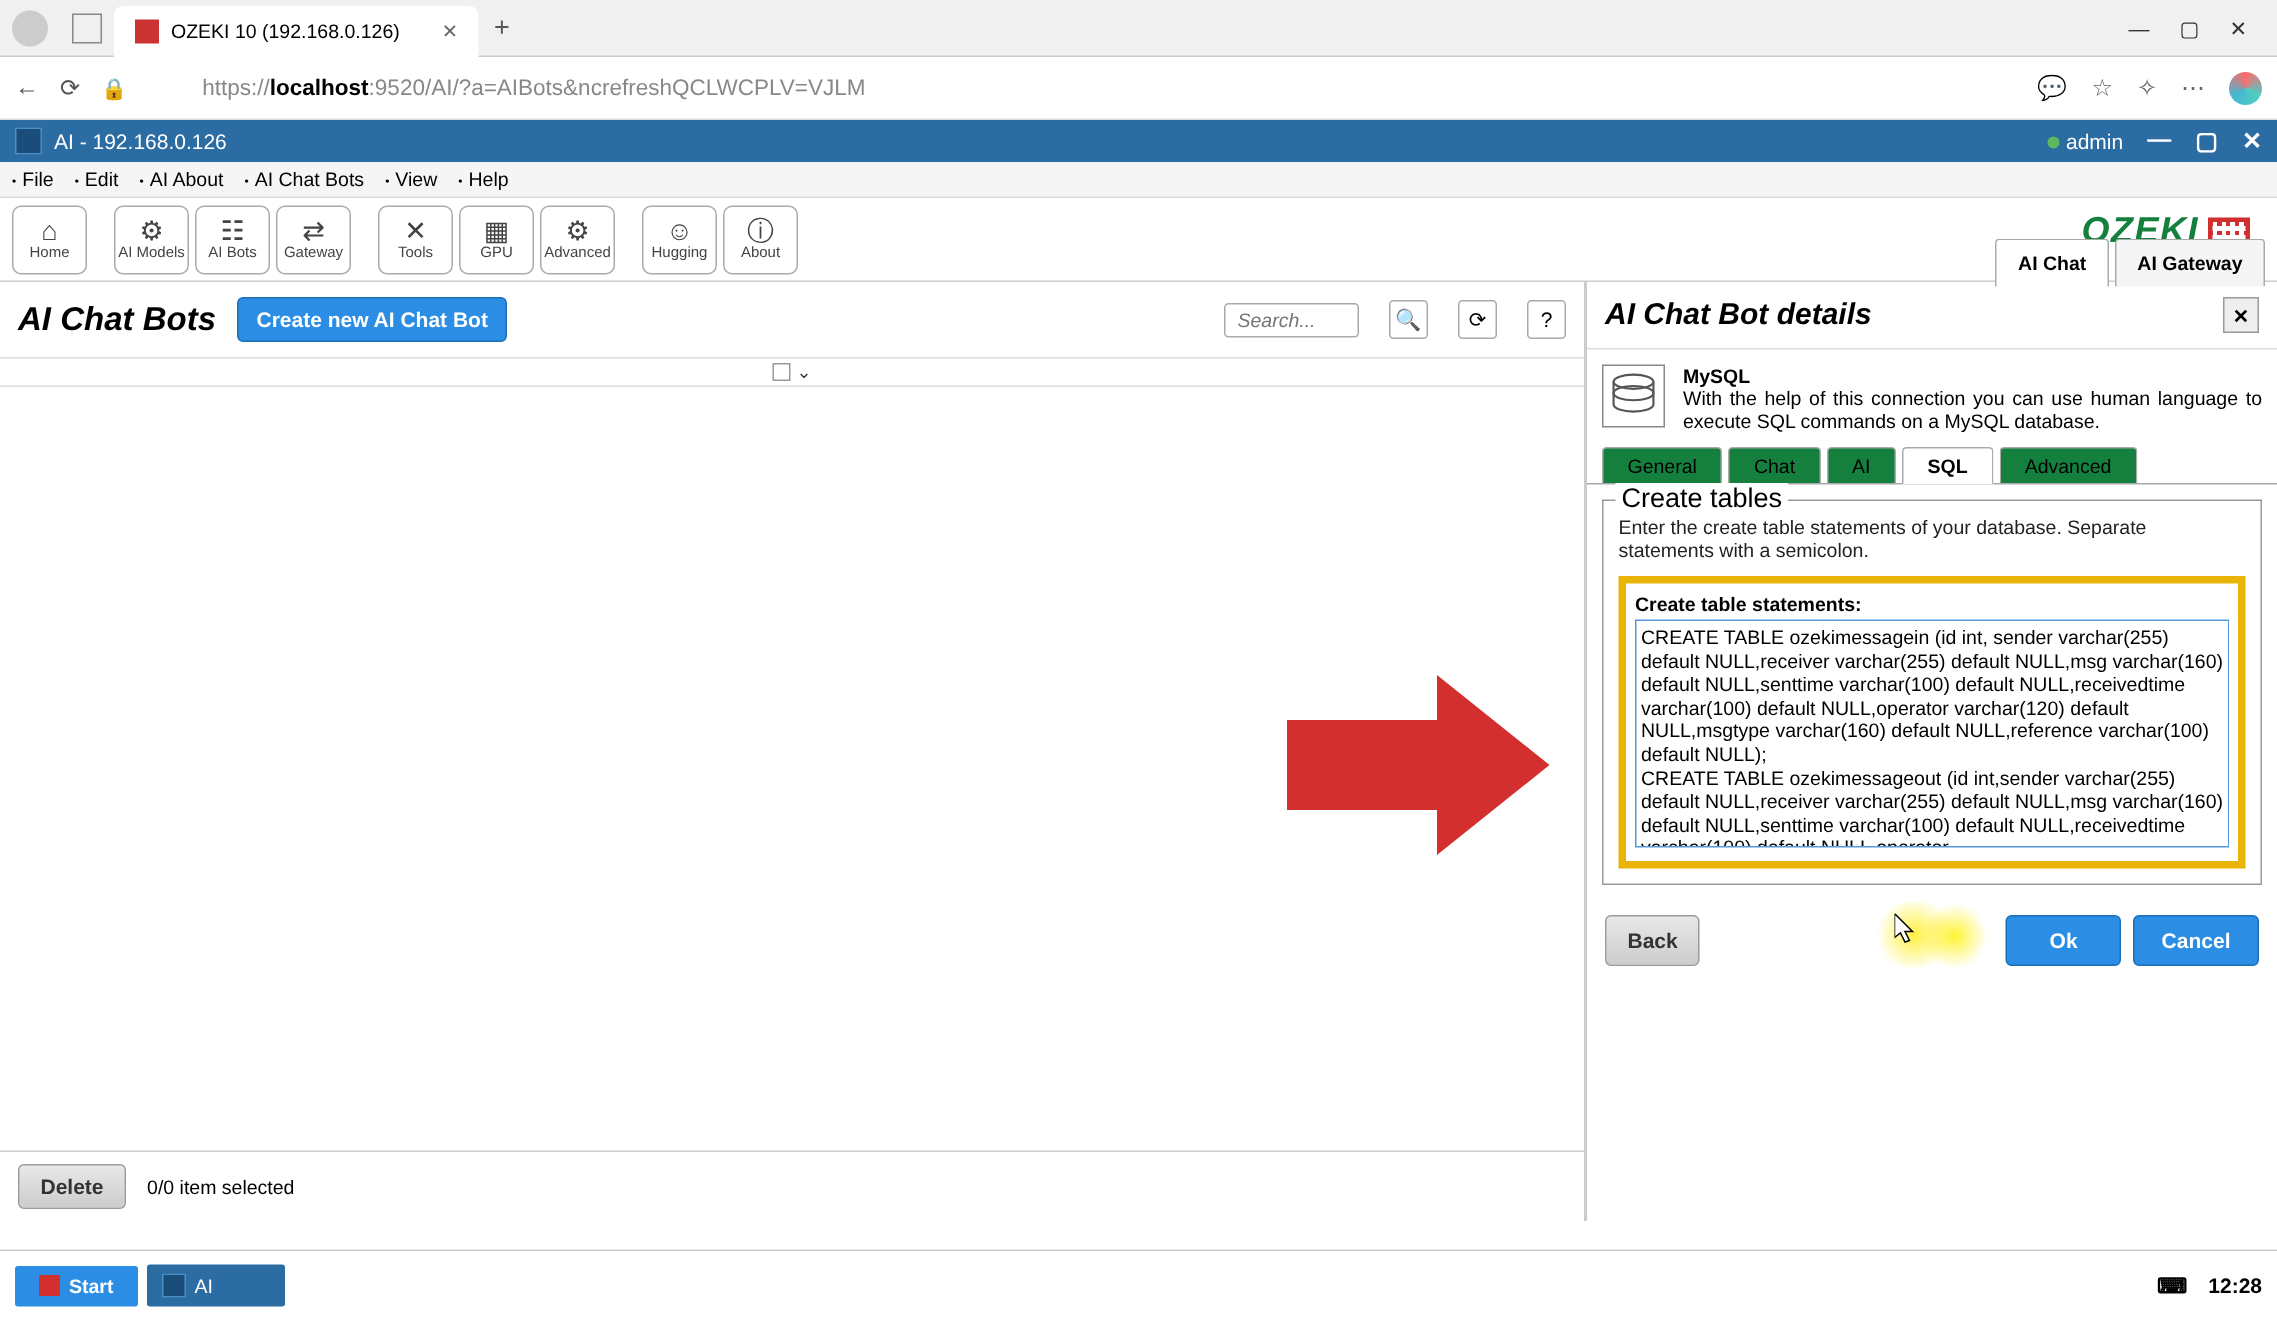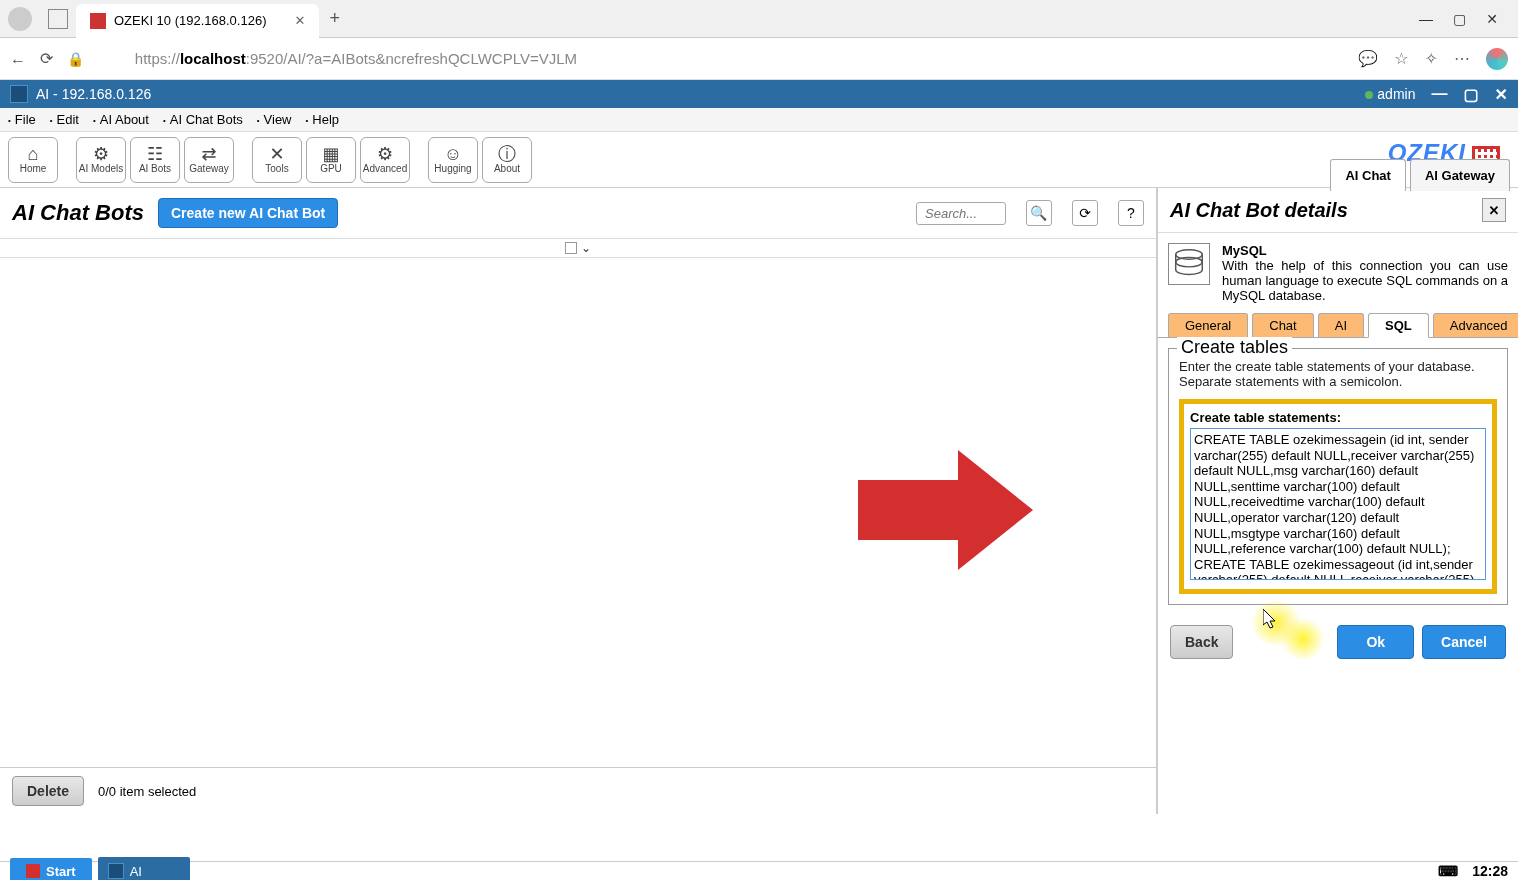--- a/index.html
+++ b/index.html
@@ -35,21 +35,21 @@
 
 .menubar { background: #f5f5f5; height: 24px; display: flex; align-items: center; padding: 0 8px; gap: 14px; font-size: 13px; border-bottom: 1px solid #ddd; }
 .menubar span::before { content: "•"; margin-right: 4px; font-size: 8px; vertical-align: middle; }
 
 
 .toolbar { background: #fff; display: flex; align-items: center; padding: 6px 8px; border-bottom: 1px solid #ccc; height: 56px; gap: 4px; }
 .tool-btn { border: 1px solid #aaa; border-radius: 6px; width: 50px; height: 46px; display: flex; flex-direction: column; align-items: center; justify-content: center; font-size: 10px; color: #444; background: #fff; }
 .tool-btn .ti { font-size: 18px; line-height: 1; }
 .tool-sep { width: 10px; }
 .brand { margin-left: auto; display: flex; flex-direction: column; align-items: flex-end; padding-right: 10px; }
-.brand .logo { font-size: 24px; font-weight: bold; color: #3b82f6; letter-spacing: 1px; font-style: italic; }
+.brand .logo { font-size: 24px; font-weight: bold; color: #15803d; letter-spacing: 1px; font-style: italic; }
 .brand .sub { font-size: 9px; color: #333; }
 .brand .grid { display: inline-block; width: 28px; height: 24px; background: #d32f2f; margin-left: 6px; vertical-align: middle; position: relative; }
 .brand .grid::after { content: ""; position: absolute; inset: 3px; background: repeating-linear-gradient(90deg,#fff 0 3px,transparent 3px 6px), repeating-linear-gradient(0deg,#fff 0 3px,transparent 3px 6px); }
 
 
 .right-tabs { position: absolute; right: 8px; top: 159px; display: flex; gap: 4px; }
 .right-tab { border: 1px solid #aaa; border-bottom: none; padding: 8px 14px; font-size: 13px; background: #f5f5f5; border-radius: 3px 3px 0 0; font-weight: bold; }
 .right-tab.active { background: #fff; }
 
 
@@ -61,33 +61,33 @@
 .left-header .right { margin-left: auto; display: flex; align-items: center; gap: 20px; }
 .search-box { border: 1px solid #aaa; border-radius: 3px; padding: 3px 8px; width: 90px; font-style: italic; color: #888; font-size: 13px; }
 .icon-btn { border: 1px solid #aaa; border-radius: 3px; width: 26px; height: 26px; display: flex; align-items: center; justify-content: center; font-size: 14px; }
 .list-row { display: flex; justify-content: center; align-items: center; border-bottom: 1px solid #ddd; padding: 2px; font-size: 12px; color: #333; }
 .list-row .dd { border: 1px solid #999; width: 12px; height: 12px; margin-right: 4px; background: #fff; }
 .left-content { flex: 1; background: #fff; }
 .left-footer { border-top: 1px solid #ccc; padding: 8px 12px; display: flex; align-items: center; gap: 14px; }
 .btn-gray { background: linear-gradient(#e8e8e8,#ccc); border: 1px solid #999; border-radius: 4px; padding: 6px 14px; font-size: 14px; color: #333; font-weight: bold; }
 
 
-.right-pane { width: 360px; display: flex; flex-direction: column; padding: 0; }
+.right-pane { width: 460px; display: flex; flex-direction: column; padding: 0; }
 .right-header { display: flex; align-items: center; padding: 10px 12px; border-bottom: 1px solid #ddd; }
 .right-header h2 { font-size: 20px; font-weight: bold; font-style: italic; }
 .right-header .close { margin-left: auto; border: 1px solid #999; width: 24px; height: 24px; display: flex; align-items: center; justify-content: center; font-weight: bold; background: #eee; }
 
 .conn-info { display: flex; padding: 10px; gap: 12px; }
 .db-icon { width: 42px; height: 42px; border: 1px solid #888; display: flex; align-items: center; justify-content: center; font-size: 10px; background: #fff; color: #666; }
 .db-icon svg { width: 38px; height: 38px; }
 .conn-info .text { flex: 1; font-size: 13px; text-align: justify; }
 .conn-info .text b { font-weight: bold; }
 
 .detail-tabs { display: flex; padding: 0 10px; border-bottom: 1px solid #aaa; gap: 4px; }
-.detail-tab { border: 1px solid #aaa; border-bottom: none; padding: 4px 16px; font-size: 13px; background: #fdba74; border-radius: 3px 3px 0 0; }
+.detail-tab { border: 1px solid #aaa; border-bottom: none; padding: 4px 16px; font-size: 13px; background: #15803d; border-radius: 3px 3px 0 0; }
 .detail-tab.active { background: #fff; border-bottom: 1px solid #fff; margin-bottom: -1px; font-weight: bold; }
 
 .fieldset { border: 1px solid #999; margin: 10px; padding: 10px; position: relative; }
 .fieldset .legend { position: absolute; top: -12px; left: 8px; background: #fff; padding: 0 4px; font-size: 18px; }
 .fieldset .desc { font-size: 13px; margin-bottom: 10px; color: #222; }
 
 .sql-group { border: 5px solid #eab308; padding: 6px; }
 .sql-label { font-weight: bold; font-size: 13px; margin-bottom: 3px; }
 .sql-textarea { width: 100%; height: 152px; border: 1px solid #5599dd; font-family: Arial; font-size: 13px; padding: 3px; resize: none; overflow-y: scroll; line-height: 1.2; }
 
@@ -98,21 +98,21 @@
 .btn-cancel { background: #2b8de3; color: #fff; border: 1px solid #1d6fb8; border-radius: 4px; padding: 8px 18px; font-weight: bold; font-size: 14px; }
 .spacer { flex: 1; }
 
 
 .arrow { position: absolute; left: 858px; top: 450px; z-index: 100; }
 
 
 .cursor-img { position: absolute; left: 1263px; top: 609px; z-index: 200; width: 16px; height: 20px; }
 
 
-.taskbar { position: absolute; bottom: 0; left: 0; right: 0; background: #fff; height: 19px; display: flex; align-items: center; padding: 0 10px; border-top: 1px solid #ccc; gap: 6px; }
+.taskbar { position: absolute; bottom: 0; left: 0; right: 0; background: #fff; height: 47px; display: flex; align-items: center; padding: 0 10px; border-top: 1px solid #ccc; gap: 6px; }
 .start-btn { background: #2b8de3; color: #fff; padding: 6px 16px; display: flex; align-items: center; gap: 6px; font-weight: bold; border-radius: 2px; }
 .start-btn .grid { width: 14px; height: 14px; background: #d32f2f; display: inline-block; }
 .task-item { background: #2b6ca3; color: #fff; padding: 6px 48px 6px 10px; display: flex; align-items: center; gap: 6px; border-radius: 2px; }
 .task-item .ic { width: 16px; height: 16px; background: #1a4d7a; border: 1px solid #4a8fc6; }
 .clock { margin-left: auto; font-weight: bold; font-size: 14px; }
 </style>
 </head>
 <body>
 
 <div class="browser-chrome">

